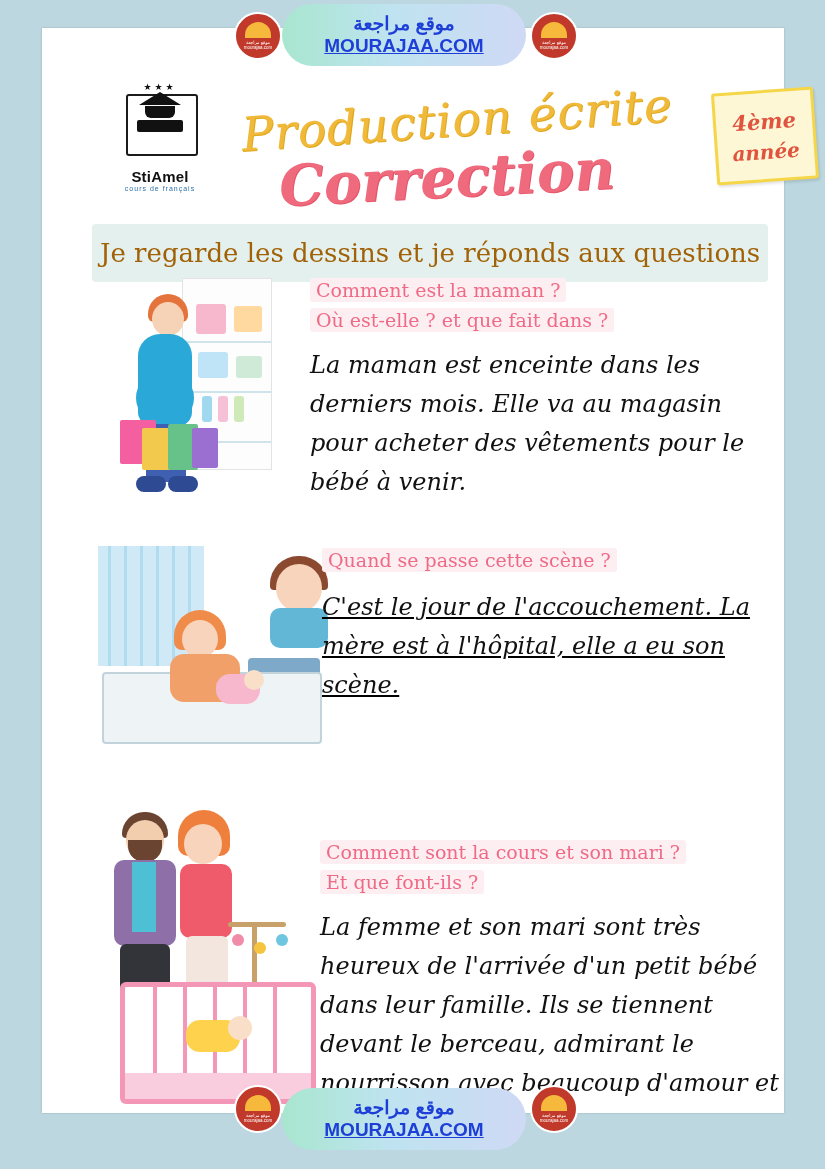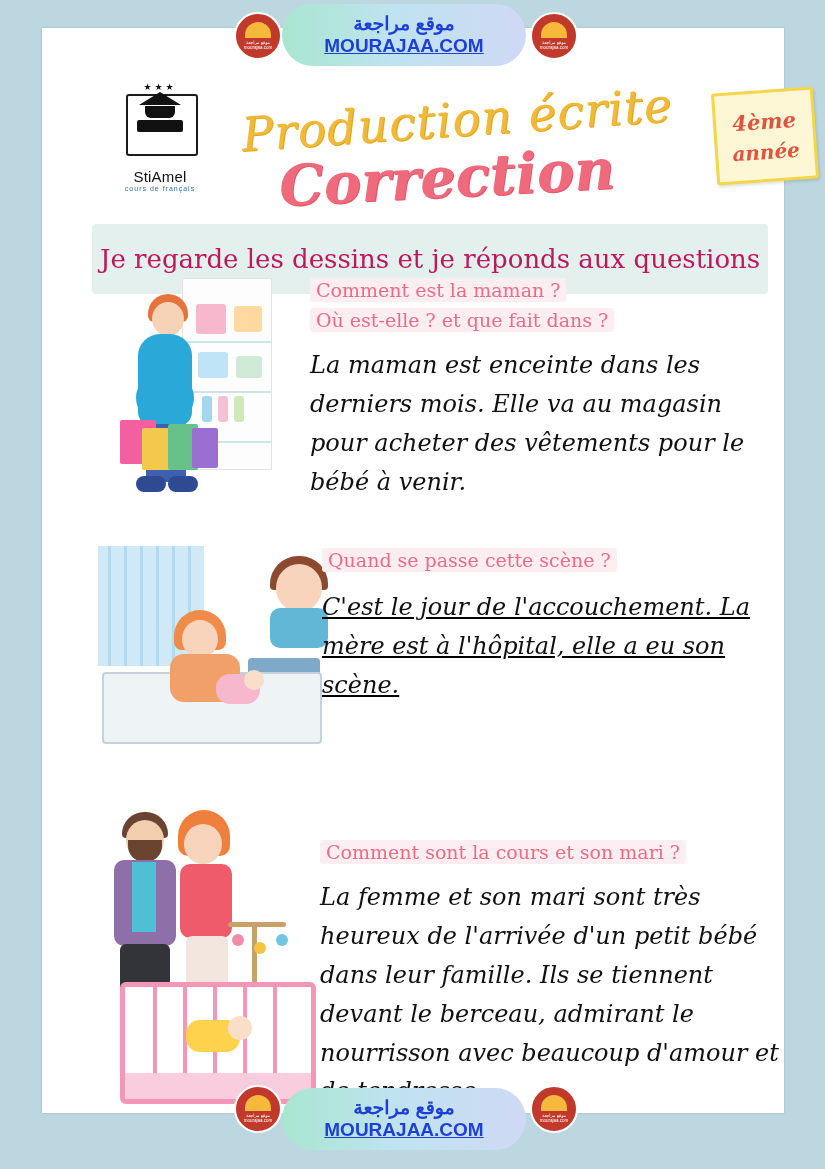--- a/index.html
+++ b/index.html
@@ -78,21 +78,21 @@
     transform: translateX(-50%);
     font-size: 9px;
     color: #111;
     letter-spacing: 3px;
   }
   .logo-name {
     position: absolute;
     left: 0; top: 88px;
     width: 112px;
     font-size: 15px;
-    font-weight: normal;
+    font-weight: bold;
     color: #111;
     letter-spacing: 0.2px;
   }
   .logo-sub {
     position: absolute;
     left: 0; top: 105px;
     width: 112px;
     font-size: 7px;
     color: #2b6fa8;
     letter-spacing: 1px;
@@ -156,23 +156,23 @@
   .year-badge .y1 { margin-top: 16px; }
   .year-badge .y2 { margin-top: 6px; font-size: 20px; }
 
   .instruction {
     position: absolute;
     left: 50px;
     top: 196px;
     width: 660px;
     font-family: "DejaVu Serif", serif;
     font-size: 26px;
-    color: #be185d;
+    color: #a16207;
     background: #e4f0ee;
-    padding: 20px 8px;
+    padding: 14px 8px;
     border-radius: 4px;
     white-space: nowrap;
   }
 
   
   .block { position: absolute; }
   .q {
     font-family: "DejaVu Serif", serif;
     font-size: 19px;
     color: #ef6a86;
@@ -432,20 +432,21 @@
       <i style="left:118px"></i>
         <i style="left:148px"></i>
       <div class="mat"></div>
     </div>
     <div class="crib-baby"></div>
     <div class="crib-baby-head"></div>
   </div>
 
   <div class="block" style="left:278px; top:812px; width:470px;">
     <div><span class="q">Comment sont la cours et son mari ?</span></div>
+    <div><span class="q">Et que font-ils ?</span></div>
     <div class="ans" style="margin-top:8px;">La femme et son mari sont très heureux de l'arrivée d'un petit bébé dans leur famille. Ils se tiennent devant le berceau, admirant le nourrisson avec beaucoup d'amour et de tendresse.</div>
   </div>
 
 </div>
 
 <div class="wm wm-top">
   <div class="ar">موقع مراجعة</div>
   <div class="url">MOURAJAA.COM</div>
 </div>
 <div class="wm wm-bot">

